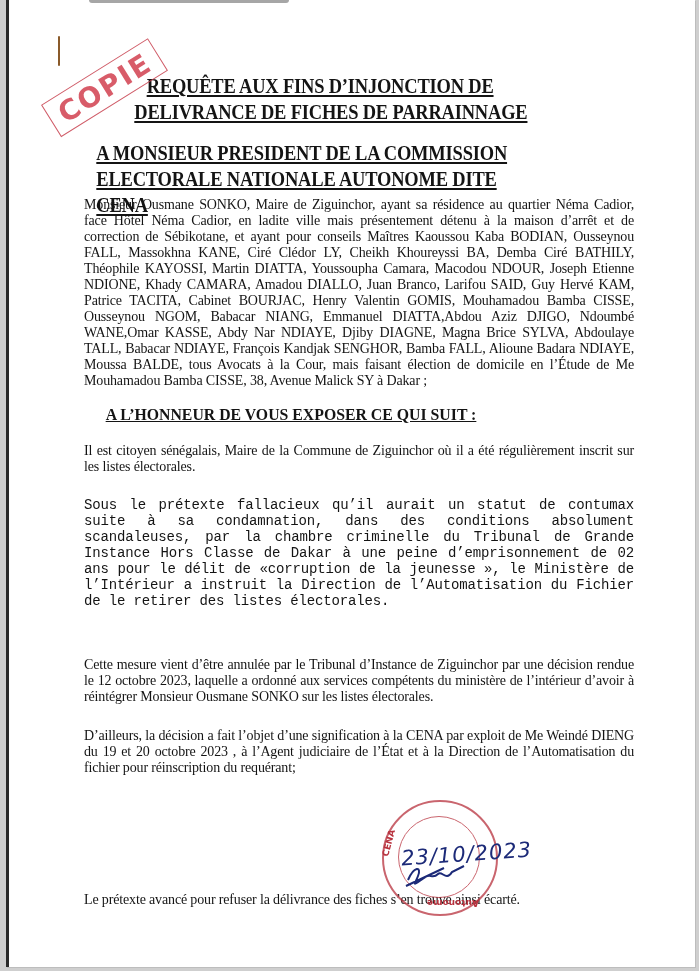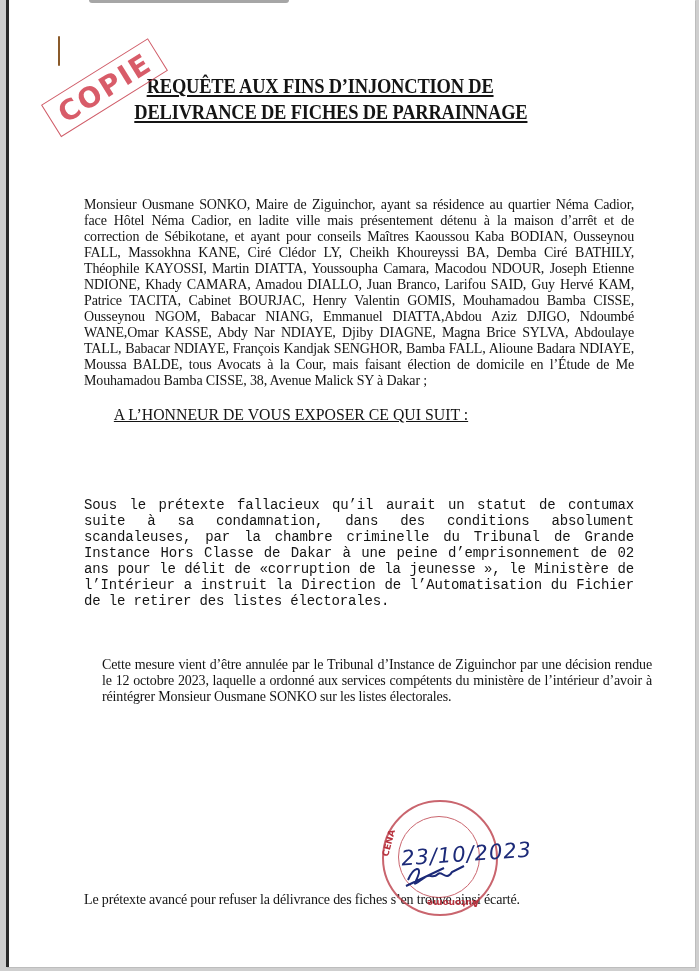--- a/index.html
+++ b/index.html
@@ -48,21 +48,21 @@
     }
 
     .body-text {
       position: absolute; left: 75px; width: 550px;
       font-size: 14px; line-height: 16px; text-align: justify;
       letter-spacing: -0.15px;
     }
     .body-text p { margin: 0; }
     .section-heading {
       position: absolute; left: 0; width: 542px; top: 406px; text-align: center;
-      font-weight: normal; font-size: 15.8px;
+      font-weight: bold; font-size: 15.8px;
     }
     .section-heading span { text-decoration: underline; margin-left: 22px; }
 
     .seal {
       position: absolute; left: 373px; top: 800px; width: 112px; height: 112px;
       border: 2px solid #b8323e; border-radius: 50%; opacity: .75;
     }
     .seal::after {
       content: ""; position: absolute; left: 14px; top: 14px; width: 80px; height: 80px;
       border: 1px solid #b8323e; border-radius: 50%;
@@ -85,34 +85,44 @@
   <div class="top-shadow"></div>
   <div class="staple"></div>
 
   <div class="title-block title1">
     <div class="title-line t1a"><span>REQUÊTE AUX FINS D’INJONCTION DE</span></div>
     <div class="title-line t1b"><span>DELIVRANCE DE FICHES DE PARRAINNAGE</span></div>
   </div>
 
   <div class="copie-stamp">COPIE</div>
 
+  <div class="title-block title2">
+    <div class="title-line t2a"><span>A MONSIEUR PRESIDENT DE LA COMMISSION</span></div>
+    <div class="title-line t2b"><span>ELECTORALE NATIONALE AUTONOME DITE CENA</span></div>
+  </div>
 
   <div class="body-text" style="top:197px;">
     <p>Monsieur Ousmane SONKO, Maire de Ziguinchor, ayant sa résidence au quartier Néma Cadior, face Hôtel Néma Cadior, en ladite ville mais présentement détenu à la maison d’arrêt et de correction de Sébikotane, et ayant pour conseils Maîtres Kaoussou Kaba BODIAN, Ousseynou FALL, Massokhna KANE, Ciré Clédor LY, Cheikh Khoureyssi BA, Demba Ciré BATHILY, Théophile KAYOSSI, Martin DIATTA, Youssoupha Camara, Macodou NDOUR, Joseph Etienne NDIONE, Khady CAMARA, Amadou DIALLO, Juan Branco, Larifou SAID, Guy Hervé KAM, Patrice TACITA, Cabinet BOURJAC, Henry Valentin GOMIS, Mouhamadou Bamba CISSE, Ousseynou NGOM, Babacar NIANG, Emmanuel DIATTA,Abdou Aziz DJIGO, Ndoumbé WANE,Omar KASSE, Abdy Nar NDIAYE, Djiby DIAGNE, Magna Brice SYLVA, Abdoulaye TALL, Babacar NDIAYE, François Kandjak SENGHOR, Bamba FALL, Alioune Badara NDIAYE, Moussa BALDE, tous Avocats à la Cour, mais faisant élection de domicile en l’Étude de Me Mouhamadou Bamba CISSE, 38, Avenue Malick SY à Dakar ;</p>
   </div>
 
   <div class="section-heading">
     <span>A L’HONNEUR DE VOUS EXPOSER CE QUI SUIT :</span>
   </div>
 
+  <div class="body-text" style="top:443px;">
+    <p>Il est citoyen sénégalais, Maire de la Commune de Ziguinchor où il a été régulièrement inscrit sur les listes électorales.</p>
+  </div>
   <div class="body-text" style="top:497px;font-family:Liberation Mono, monospace;">
     <p>Sous le prétexte fallacieux qu’il aurait un statut de contumax suite à sa condamnation, dans des conditions absolument scandaleuses, par la chambre criminelle du Tribunal de Grande Instance Hors Classe de Dakar à une peine d’emprisonnement de 02 ans pour le délit de «corruption de la jeunesse », le Ministère de l’Intérieur a instruit la Direction de l’Automatisation du Fichier de le retirer des listes électorales.</p>
   </div>
-  <div class="body-text" style="top:657px;margin-left:18px;">
+  <div class="body-text" style="top:657px;">
     <p>Cette mesure vient d’être annulée par le Tribunal d’Instance de Ziguinchor par une décision rendue le 12 octobre 2023, laquelle a ordonné aux services compétents du ministère de l’intérieur d’avoir à réintégrer Monsieur Ousmane SONKO sur les listes électorales.</p>
+  </div>
+  <div class="body-text" style="top:728px;">
+    <p>D’ailleurs, la décision a fait l’objet d’une signification à la CENA par exploit de Me Weindé DIENG du 19 et 20 octobre 2023 , à l’Agent judiciaire de l’État et à la Direction de l’Automatisation du fichier pour réinscription du requérant;</p>
   </div>
   <div class="body-text" style="top:892px;">
     <p>Le prétexte avancé pour refuser la délivrance des fiches s’en trouve ainsi écarté.</p>
   </div>
 
   <div class="seal"></div>
   <div class="seal-text" style="left:366px; top:838px; transform:rotate(-75deg);">CENA</div>
   <div class="seal-text" style="left:418px; top:898px; transform:rotate(180deg);">Autonome</div>
   <div class="handwritten hw-date">23/10/2023</div>
   <svg class="handwritten hw-sign" viewBox="0 0 66 28">

